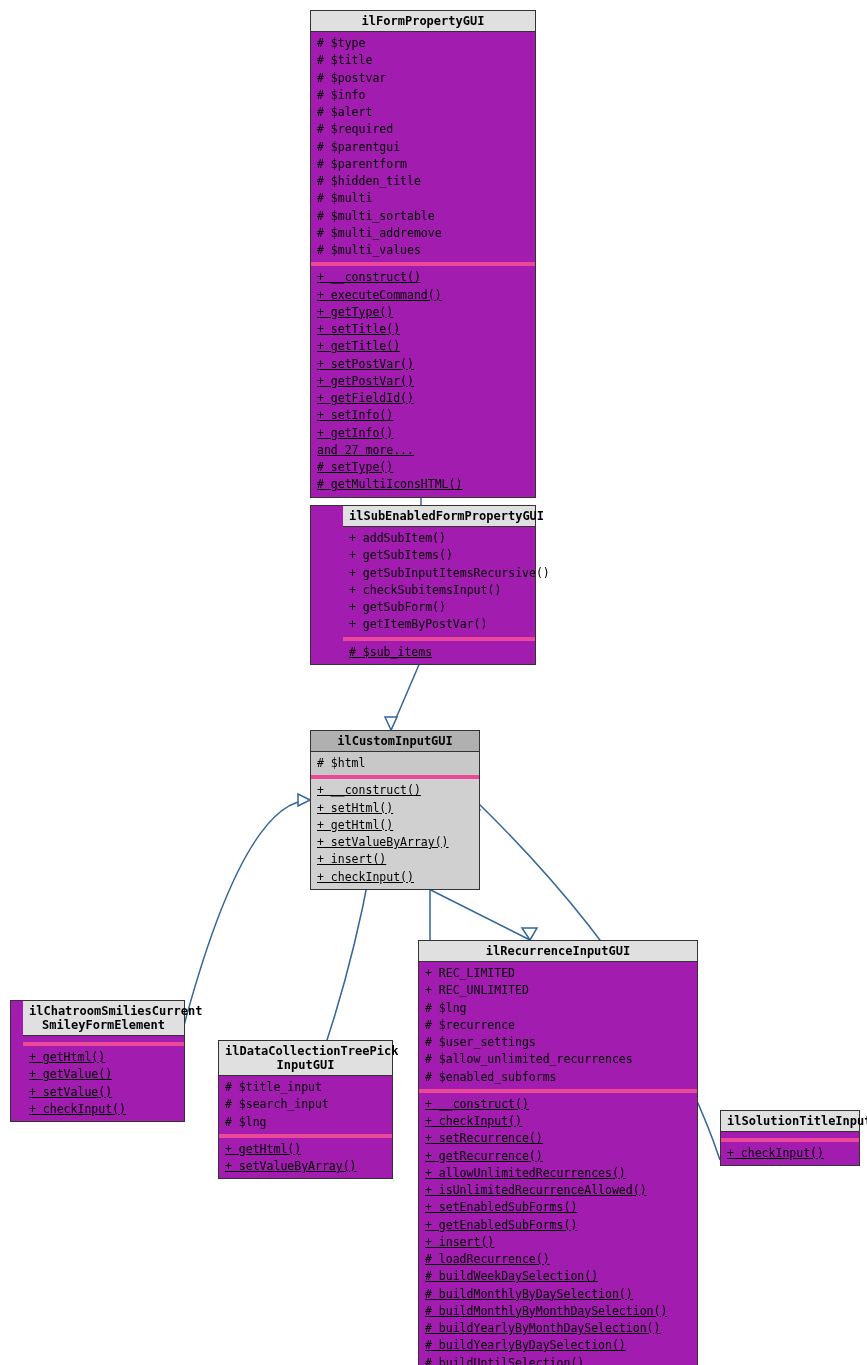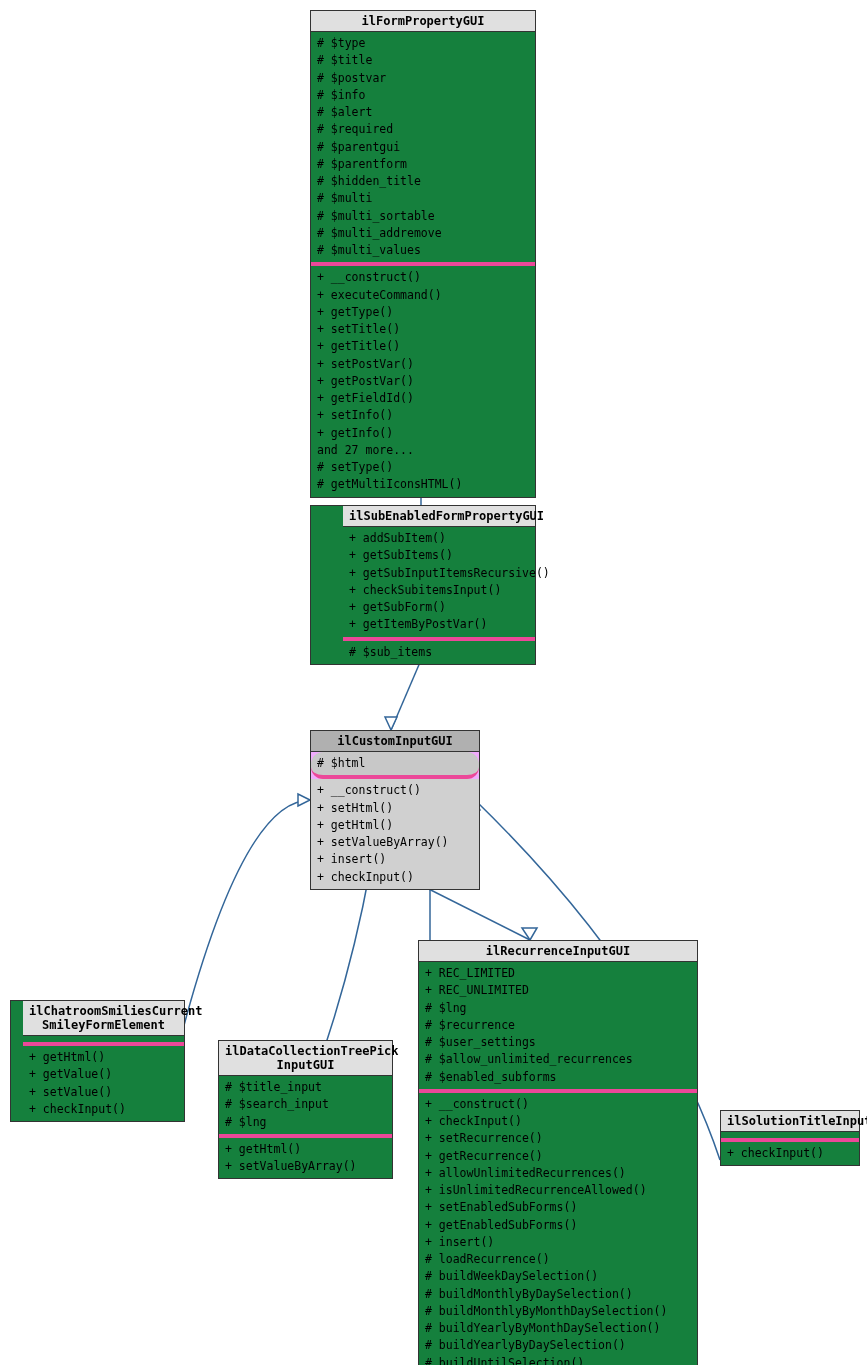--- a/index.html
+++ b/index.html
@@ -13,21 +13,21 @@
       overflow: hidden;
     }
     .diagram-container {
       position: relative;
       width: 867px;
       height: 1365px;
     }
     .uml-box {
       position: absolute;
       border: 1px solid #333;
-      background: #15803d;
+      background: #a21caf;
     }
     .uml-box.highlighted {
       background: #f0abfc;
     }
     .uml-title {
       text-align: center;
       border-bottom: 1px solid #333;
       padding: 3px 6px;
       font-weight: bold;
       font-size: 12px;
@@ -35,20 +35,21 @@
     }
     .uml-section {
       border-bottom: 4px solid #ec4899;
       padding: 3px 6px;
       line-height: 1.5;
       white-space: pre;
       font-size: 11.5px;
     }
     .uml-section:last-child {
       border-bottom: none;
+      text-decoration: underline;
     }
     svg.arrows {
       position: absolute;
       top: 0; left: 0;
       width: 867px;
       height: 1365px;
       pointer-events: none;
     }
     svg.arrows line, svg.arrows path, svg.arrows polyline {
       fill: none;
@@ -126,21 +127,21 @@
 + getSubItems()
 + getSubInputItemsRecursive()
 + checkSubitemsInput()
 + getSubForm()
 + getItemByPostVar()</div>
     <div class="uml-section"># $sub_items</div>
   </div>
 
   <div class="uml-box highlighted" style="left:310px; top:730px; width:170px;">
     <div class="uml-title" style="background:#b0b0b0;">ilCustomInputGUI</div>
-    <div class="uml-section" style="background:#c8c8c8;border-radius:12px;"># $html</div>
+    <div class="uml-section" style="background:#c8c8c8;"># $html</div>
     <div class="uml-section" style="background:#d0d0d0;">+ __construct()
 + setHtml()
 + getHtml()
 + setValueByArray()
 + insert()
 + checkInput()</div>
   </div>
 
   <div class="uml-box" style="left:418px; top:940px; width:280px;">
     <div class="uml-title">ilRecurrenceInputGUI</div>

